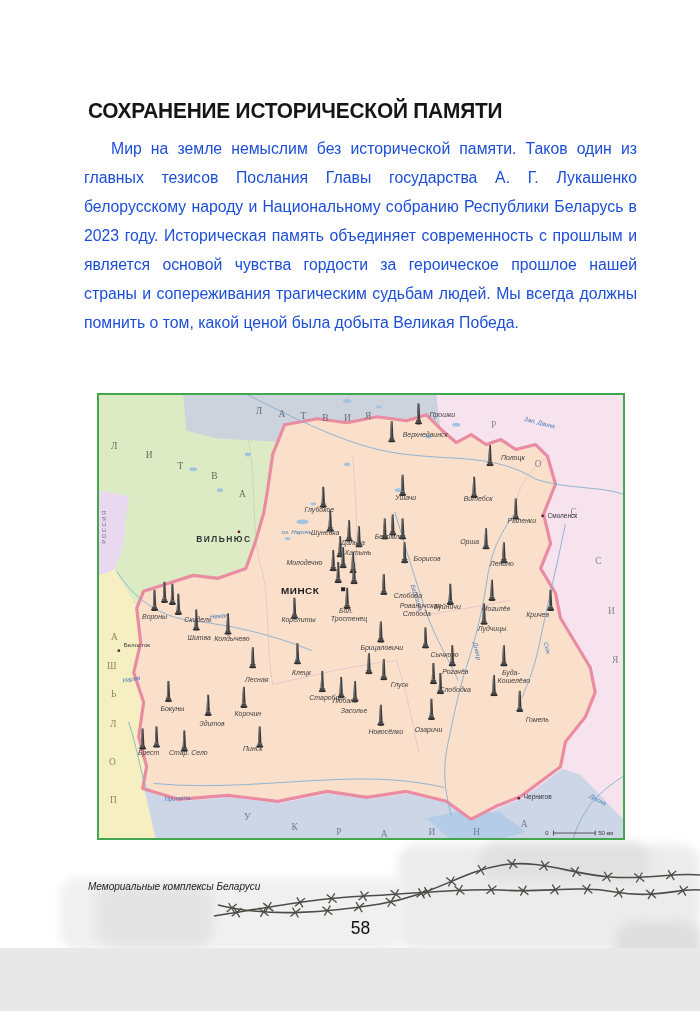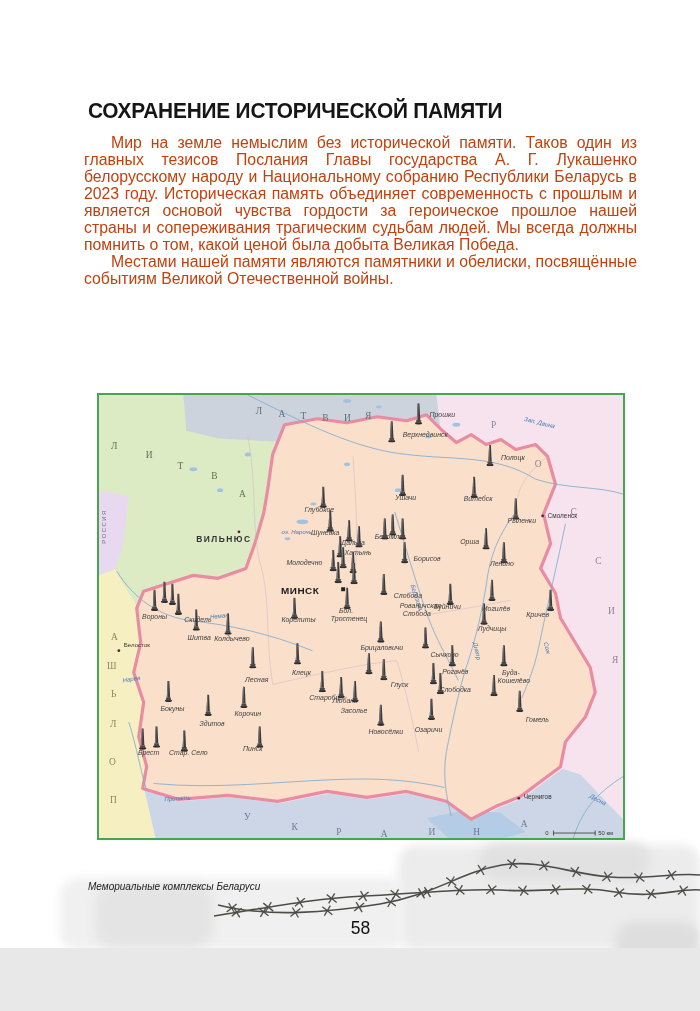--- a/index.html
+++ b/index.html
@@ -16,21 +16,21 @@
   .b4{left:95px;top:885px;width:118px;height:62px;background:#e4e4e4;}
   .b5{left:616px;top:922px;width:84px;height:62px;background:#dedede;}
 
   .page-title{
     position:absolute;left:88px;top:85px;z-index:2;
     font-size:21.5px;font-weight:bold;color:#151515;letter-spacing:-0.2px;
     transform:scaleX(.97);transform-origin:left top;white-space:nowrap;
   }
   .bodytext{
     position:absolute;left:84px;top:134px;width:553px;z-index:2;
-    font-size:15.8px;line-height:17px;color:#c2410c;text-align:justify;
+    font-size:15.8px;line-height:29px;color:#1d4ed8;text-align:justify;
   }
   .bodytext p{margin:0;text-indent:27px;}
 
   .map-figure{
     position:absolute;left:97px;top:393px;width:528px;height:447px;z-index:2;
     border:2px solid #44a64e;box-sizing:border-box;background:#f7e3ee;
   }
   .map-figure svg{display:block;width:100%;height:100%;}
 
   .map-caption{
@@ -52,21 +52,20 @@
   <div class="blob b3"></div>
   <div class="blob b4"></div>
   <div class="blob b5"></div>
   <div class="band"></div>
 </div>
 
 <h1 class="page-title">СОХРАНЕНИЕ ИСТОРИЧЕСКОЙ ПАМЯТИ</h1>
 
 <div class="bodytext">
   <p>Мир на земле немыслим без исторической памяти. Таков один из главных тезисов Послания Главы государства А. Г. Лукашенко белорусскому народу и Национальному собранию Республики Беларусь в 2023 году. Историческая память объединяет современность с прошлым и является основой чувства гордости за героическое прошлое нашей страны и сопереживания трагическим судьбам людей. Мы всегда должны помнить о том, какой ценой была добыта Великая Победа.</p>
-  <p>Местами нашей памяти являются памятники и обелиски, посвящённые событиям Великой Отечественной войны.</p>
 </div>
 
 <figure class="map-figure" style="margin:0">
   <svg viewBox="0 0 528 447" preserveAspectRatio="none">
     <defs>
       <symbol id="obelisk" viewBox="0 0 8 22">
         <ellipse cx="4" cy="20.6" rx="3.6" ry="1.3" fill="#2e2e2e"></ellipse>
         <rect x="1.6" y="17.3" width="4.8" height="2.9" rx="0.5" fill="#4a4a4a"></rect>
         <polygon points="3.1,0.5 4.9,0.5 5.7,17.4 2.3,17.4" fill="#3b3b3b"></polygon>
         <polygon points="3.1,0.5 4.0,0.5 3.6,17.4 2.3,17.4" fill="#757575"></polygon>

